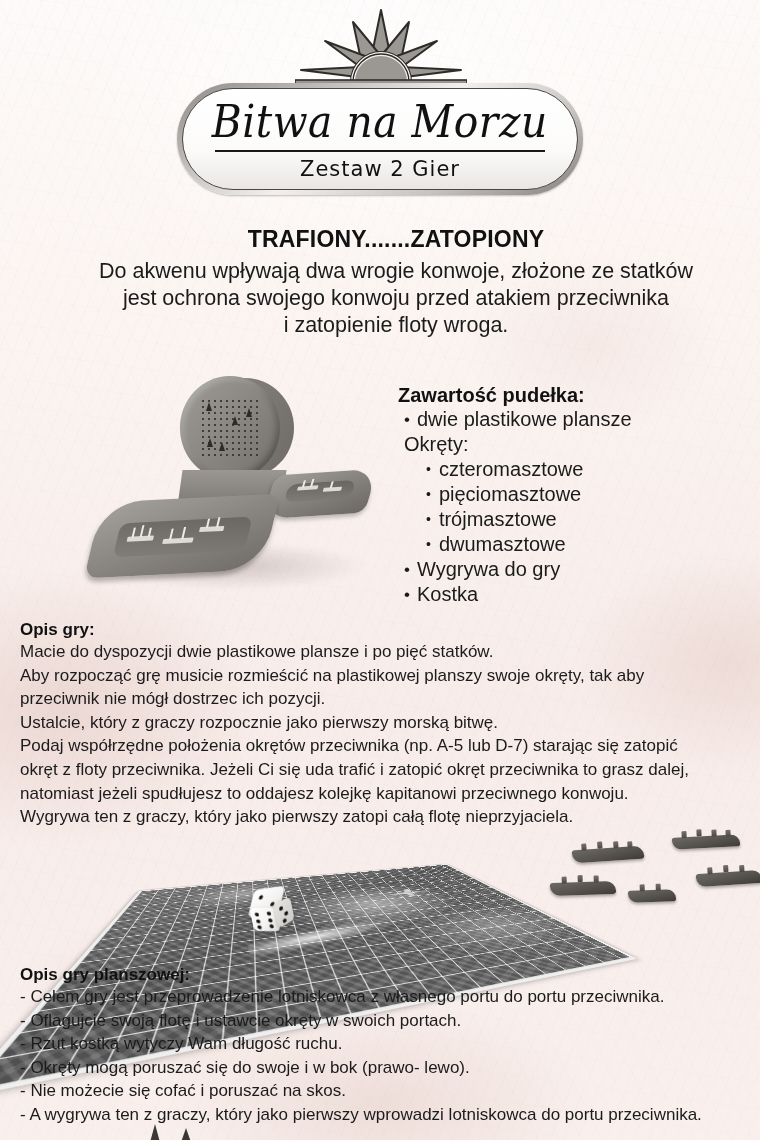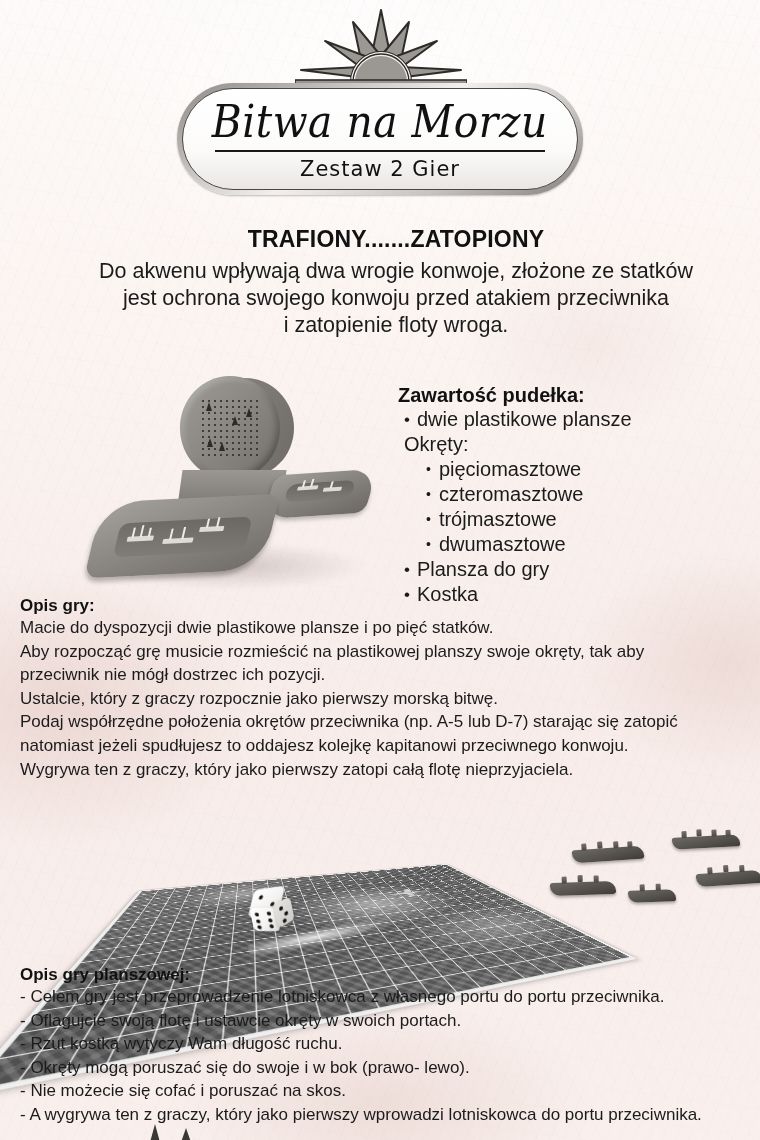--- a/index.html
+++ b/index.html
@@ -190,21 +190,21 @@
     background: linear-gradient(180deg,#5e5b57,#7c7975);
   }
   .mini-ship { position: absolute; background: #dedad5; border-radius: 1px; }
   .mini-mast { position: absolute; width: 2px; background: #efece8; }
 
   
   .desc { position: absolute; left: 20px; width: 726px; }
   .desc-head { font-size: 17px; font-weight: bold; color: #111; }
   .desc-head .normal { font-weight: bold; }
   .desc p { font-size: 17px; line-height: 23.6px; color: #1b1b1b; white-space: nowrap; }
-  #desc-opis { top: 596px; }
+  #desc-opis { top: 620px; }
   #desc-plansz { top: 965px; }
   #closing {
     position: absolute; left: 0; top: 1110px; width: 760px;
     text-align: center;
     font-size: 17px; font-weight: bold; color: #111;
   }
   #closing-inner { display: inline-block; margin-left: 40px; }
 
   
   #photo-board { position: absolute; left: 100px; top: 800px; width: 660px; height: 172px; }
@@ -326,25 +326,25 @@
       <div>Do akwenu wpływają dwa wrogie konwoje, złożone ze statków</div>
       <div>jest ochrona swojego konwoju przed atakiem przeciwnika</div>
       <div>i zatopienie floty wroga.</div>
     </div>
   </div>
 
   <div id="contents">
     <div id="contents-title">Zawartość pudełka:</div>
     <div class="c-row lvl1">dwie plastikowe plansze</div>
     <div class="c-row"><span class="c-label">Okręty:</span></div>
+    <div class="c-row lvl2">czteromasztowe</div>
     <div class="c-row lvl2">pięciomasztowe</div>
-    <div class="c-row lvl2">czteromasztowe</div>
     <div class="c-row lvl2">trójmasztowe</div>
     <div class="c-row lvl2">dwumasztowe</div>
-    <div class="c-row lvl1">Plansza do gry</div>
+    <div class="c-row lvl1">Wygrywa do gry</div>
     <div class="c-row lvl1">Kostka</div>
   </div>
 
   <div id="photo-case">
     <div class="case-shadow"></div>
     <div class="case-lid-back"></div>
     <div class="case-lid"></div>
     <div class="peg-grid"></div>
     <div class="peg-marker" style="left:118px;top:30px;"></div>
     <div class="peg-marker" style="left:144px;top:44px;"></div>
@@ -375,20 +375,21 @@
     </div>
   </div>
 
   <div class="desc" id="desc-opis">
     <div class="desc-head"><span>Opis gry</span><span class="normal">:</span></div>
     <p>Macie do dyspozycji dwie plastikowe plansze i po pięć statków.</p>
     <p>Aby rozpocząć grę musicie rozmieścić na plastikowej planszy swoje okręty, tak aby</p>
     <p>przeciwnik nie mógł dostrzec ich pozycji.</p>
     <p>Ustalcie, który z graczy rozpocznie jako pierwszy morską bitwę.</p>
     <p>Podaj współrzędne położenia okrętów przeciwnika (np. A-5 lub D-7) starając się zatopić</p>
+    <p>okręt z floty przeciwnika. Jeżeli Ci się uda trafić i zatopić okręt przeciwnika to grasz dalej,</p>
     <p>natomiast jeżeli spudłujesz to oddajesz kolejkę kapitanowi przeciwnego konwoju.</p>
     <p>Wygrywa ten z graczy, który jako pierwszy zatopi całą flotę nieprzyjaciela.</p>
   </div>
 
   <div id="photo-board">
     <div id="board-shadow"></div>
     <div id="board-wrap">
       <div id="board">
         <div id="board-wake"></div>
         <div id="board-plane"></div>

